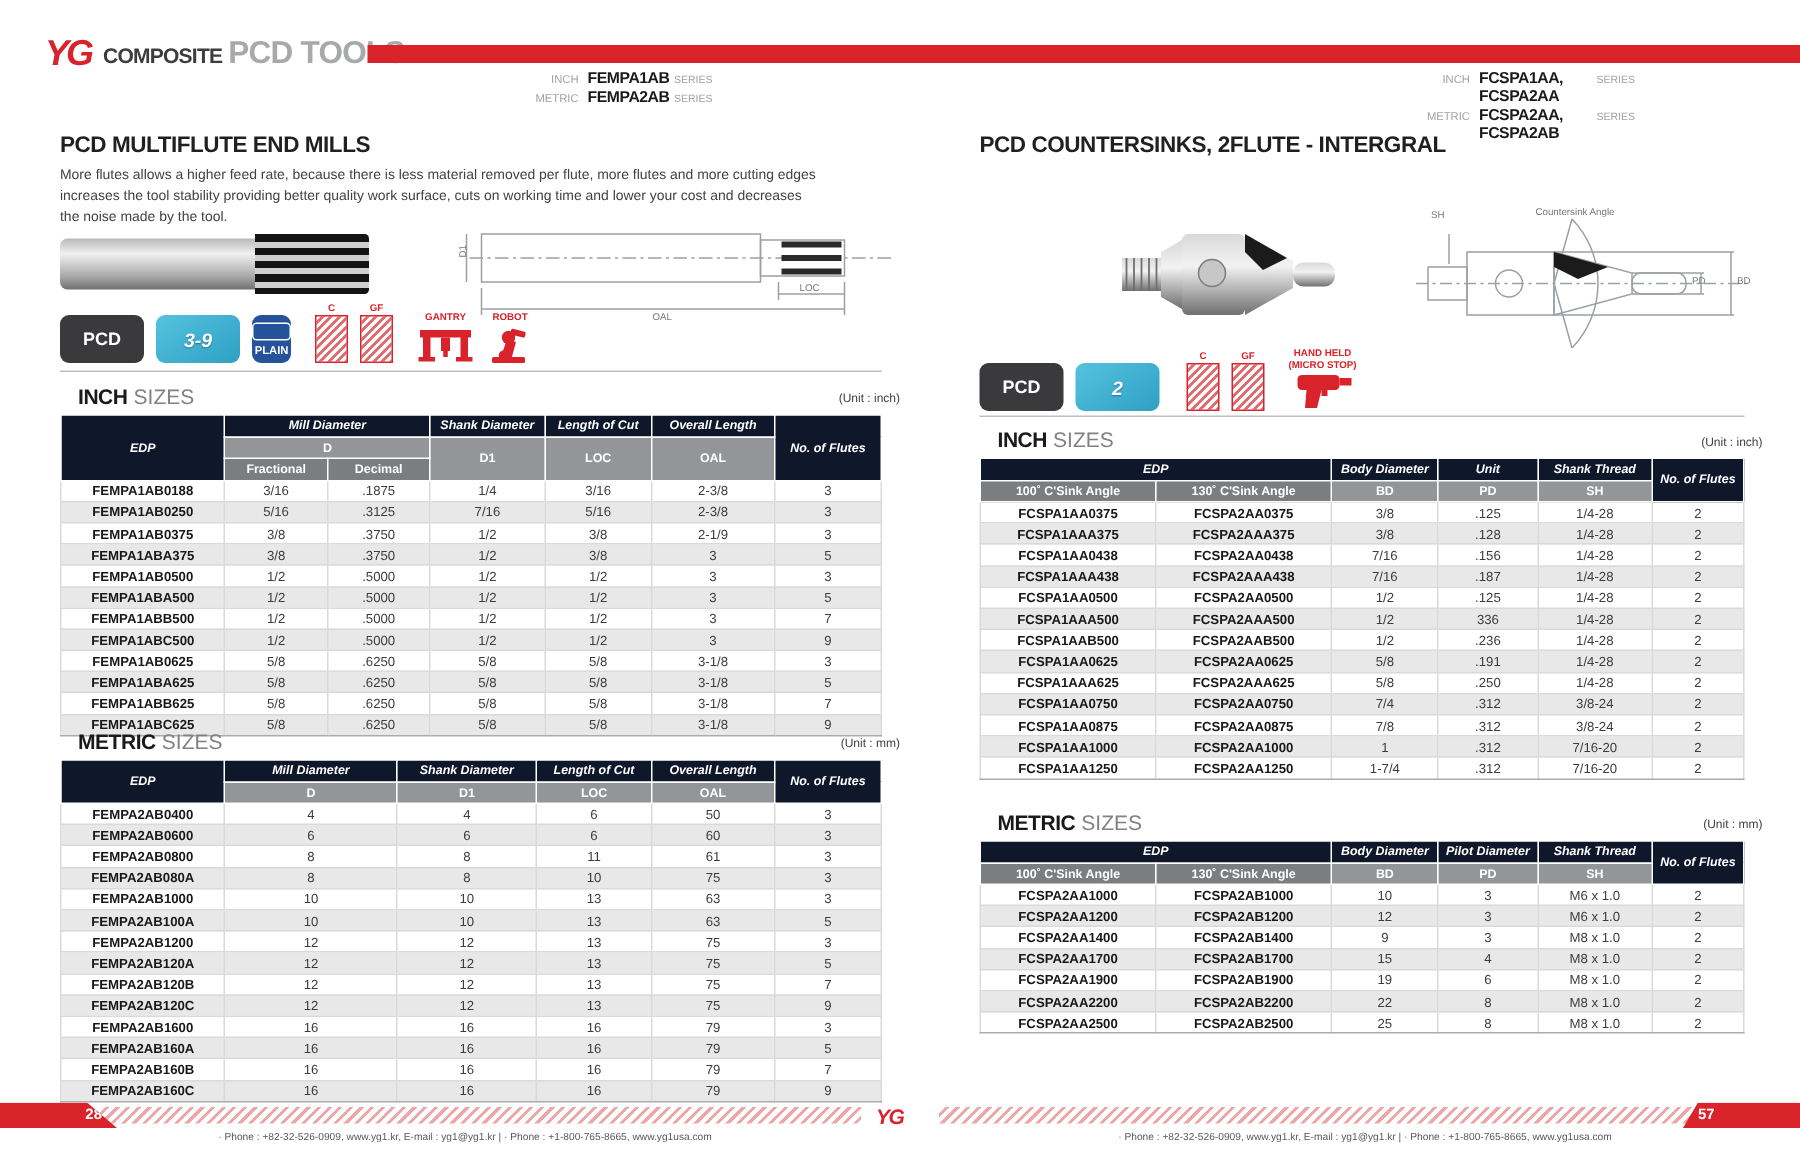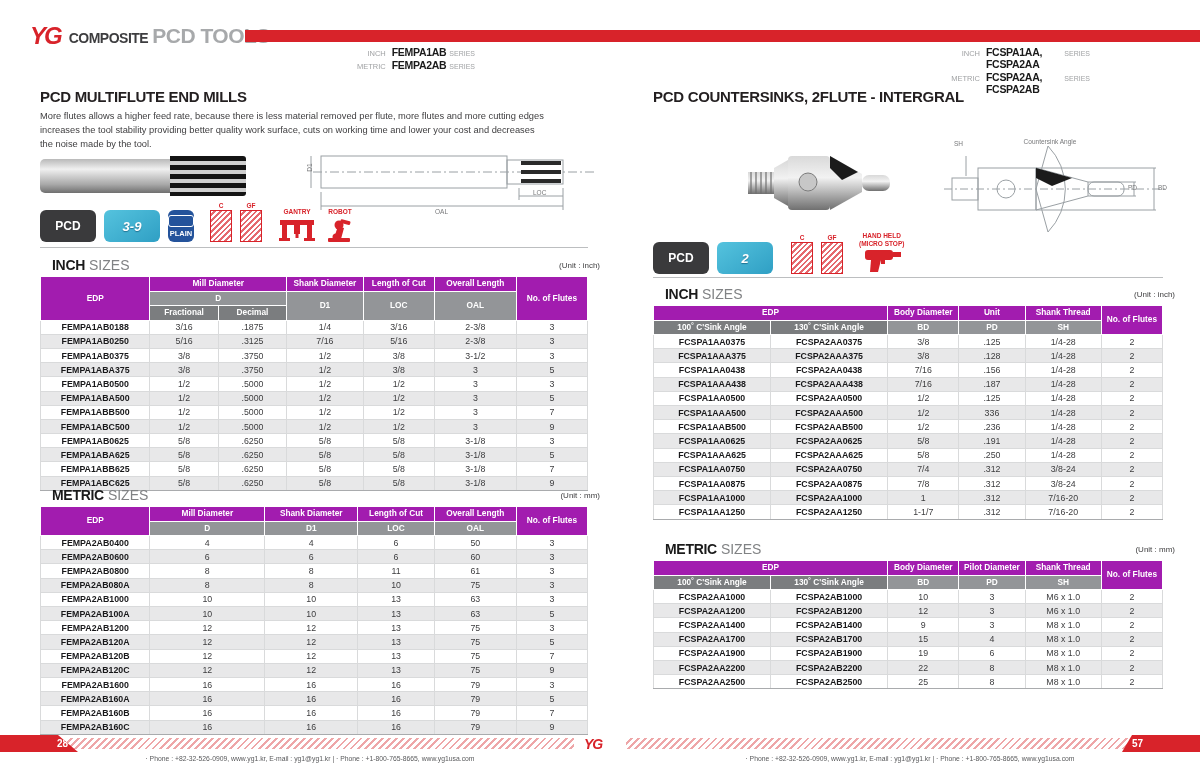--- a/index.html
+++ b/index.html
@@ -51,21 +51,21 @@
   .section-head{position:absolute;display:flex;justify-content:space-between;align-items:center;padding-left:12px;}
   .sh-strong{font-size:14px;font-weight:800;color:#1a1a1a;letter-spacing:-0.3px;}
   .sh-light{font-size:14px;font-weight:400;color:#808284;margin-left:4px;}
   .unit-note{font-size:8px;color:#414042;}
 
   .rule{position:absolute;height:1px;background:#bcbec0;}
 
   
   table.data-table{position:absolute;border-collapse:collapse;table-layout:fixed;}
   .data-table th{border:1px solid #ffffff;color:#fff;font-weight:700;font-size:8.3px;line-height:1.15;padding:2px 2px;text-align:center;}
-  .data-table th.h1{background:#a21caf;}
+  .data-table th.h1{background:#0f172a;font-style:italic;}
   .data-table th.h2{background:#939598;}
   .data-table th.h3{background:#7b7d7f;}
   .data-table td{border:1px solid #d9dadb;font-size:8.8px;line-height:10px;padding:1.6px 2px;text-align:center;color:#3c3c3e;}
   .data-table tbody tr:nth-child(even){background:#e8e8e9;}
   .data-table td.edp{font-weight:700;color:#18181a;}
   .data-table tbody tr:last-child td{border-bottom:1px solid #a9abad;}
 
   
   .footer-band{position:absolute;left:0;top:735px;width:1200px;height:17px;}
   .hatch-strip{position:absolute;top:3px;height:11px;background:repeating-linear-gradient(135deg,#ffffff 0 3px,#eea6a8 3px 5px);}
@@ -244,21 +244,21 @@
           <td>5/16</td>
           <td>2-3/8</td>
           <td>3</td>
         </tr>
         <tr>
           <td class="edp">FEMPA1AB0375</td>
           <td>3/8</td>
           <td>.3750</td>
           <td>1/2</td>
           <td>3/8</td>
-          <td>3-1/2</td>
+          <td>2-1/9</td>
           <td>3</td>
         </tr>
         <tr>
           <td class="edp">FEMPA1ABA375</td>
           <td>3/8</td>
           <td>.3750</td>
           <td>1/2</td>
           <td>3/8</td>
           <td>3</td>
           <td>5</td>
@@ -690,21 +690,21 @@
           <td class="edp">FCSPA1AA1000</td>
           <td class="edp">FCSPA2AA1000</td>
           <td>1</td>
           <td>.312</td>
           <td>7/16-20</td>
           <td>2</td>
         </tr>
         <tr>
           <td class="edp">FCSPA1AA1250</td>
           <td class="edp">FCSPA2AA1250</td>
-          <td>1-1/7</td>
+          <td>1-7/4</td>
           <td>.312</td>
           <td>7/16-20</td>
           <td>2</td>
         </tr>
       </tbody>
   </table>
 
   <div class="section-head" style="left:653px;top:540px;width:510px;">
     <span><span class="sh-strong">METRIC</span><span class="sh-light">SIZES</span></span>
     <span class="unit-note">(Unit : mm)</span>

